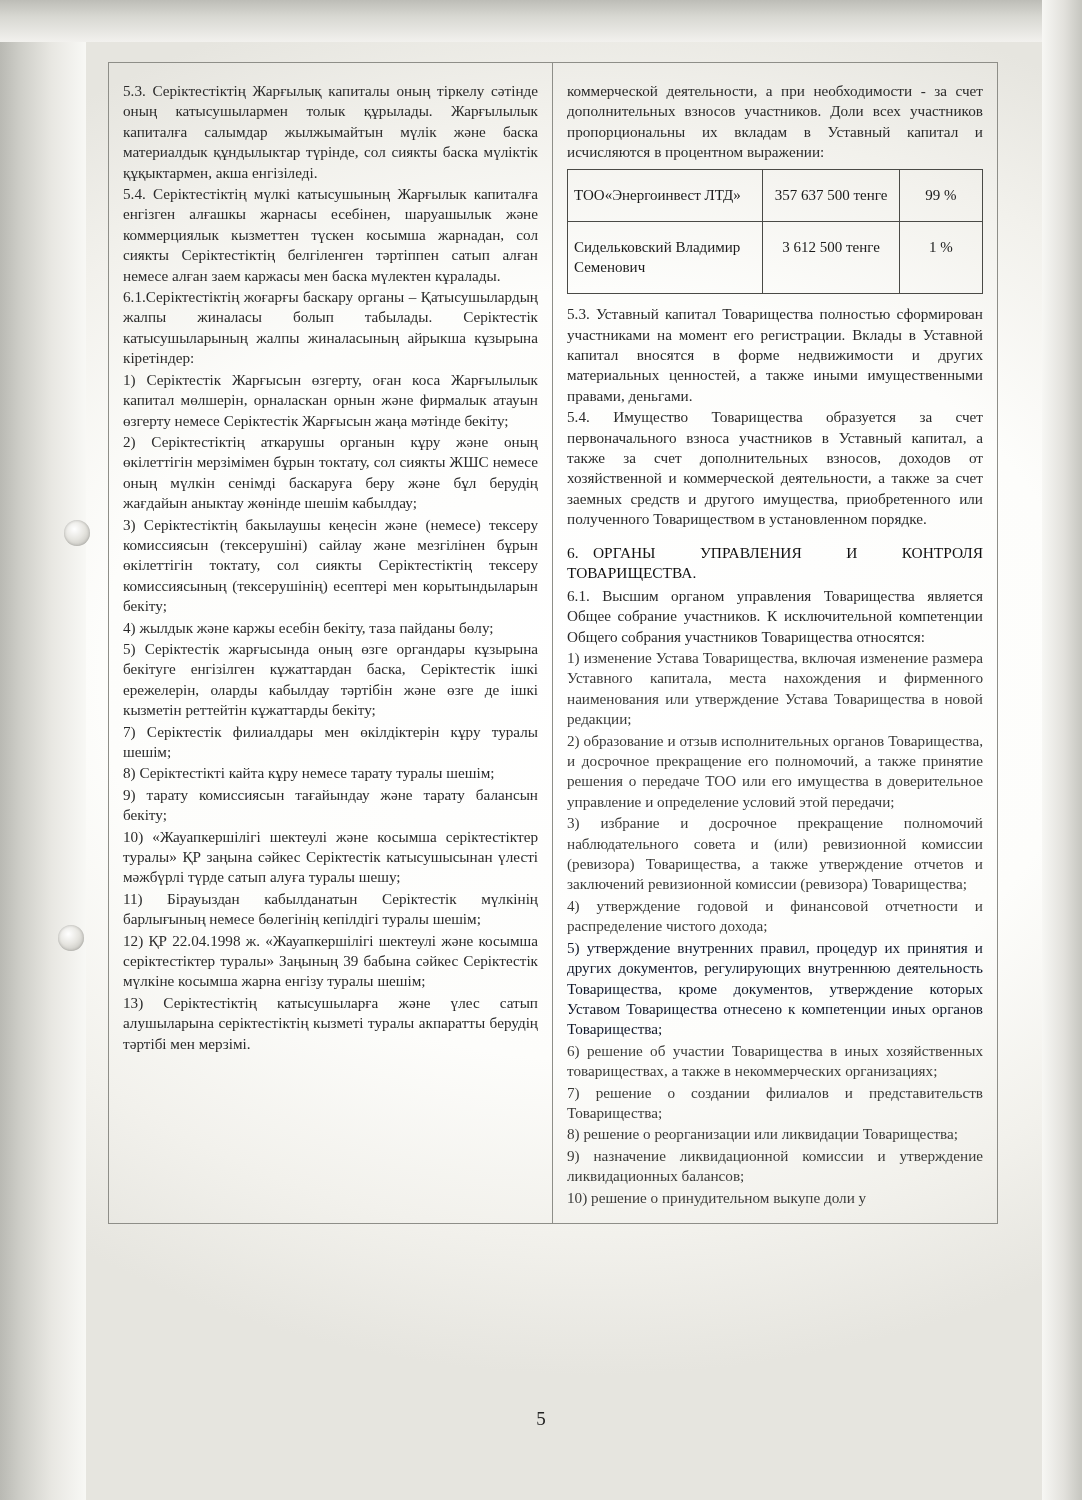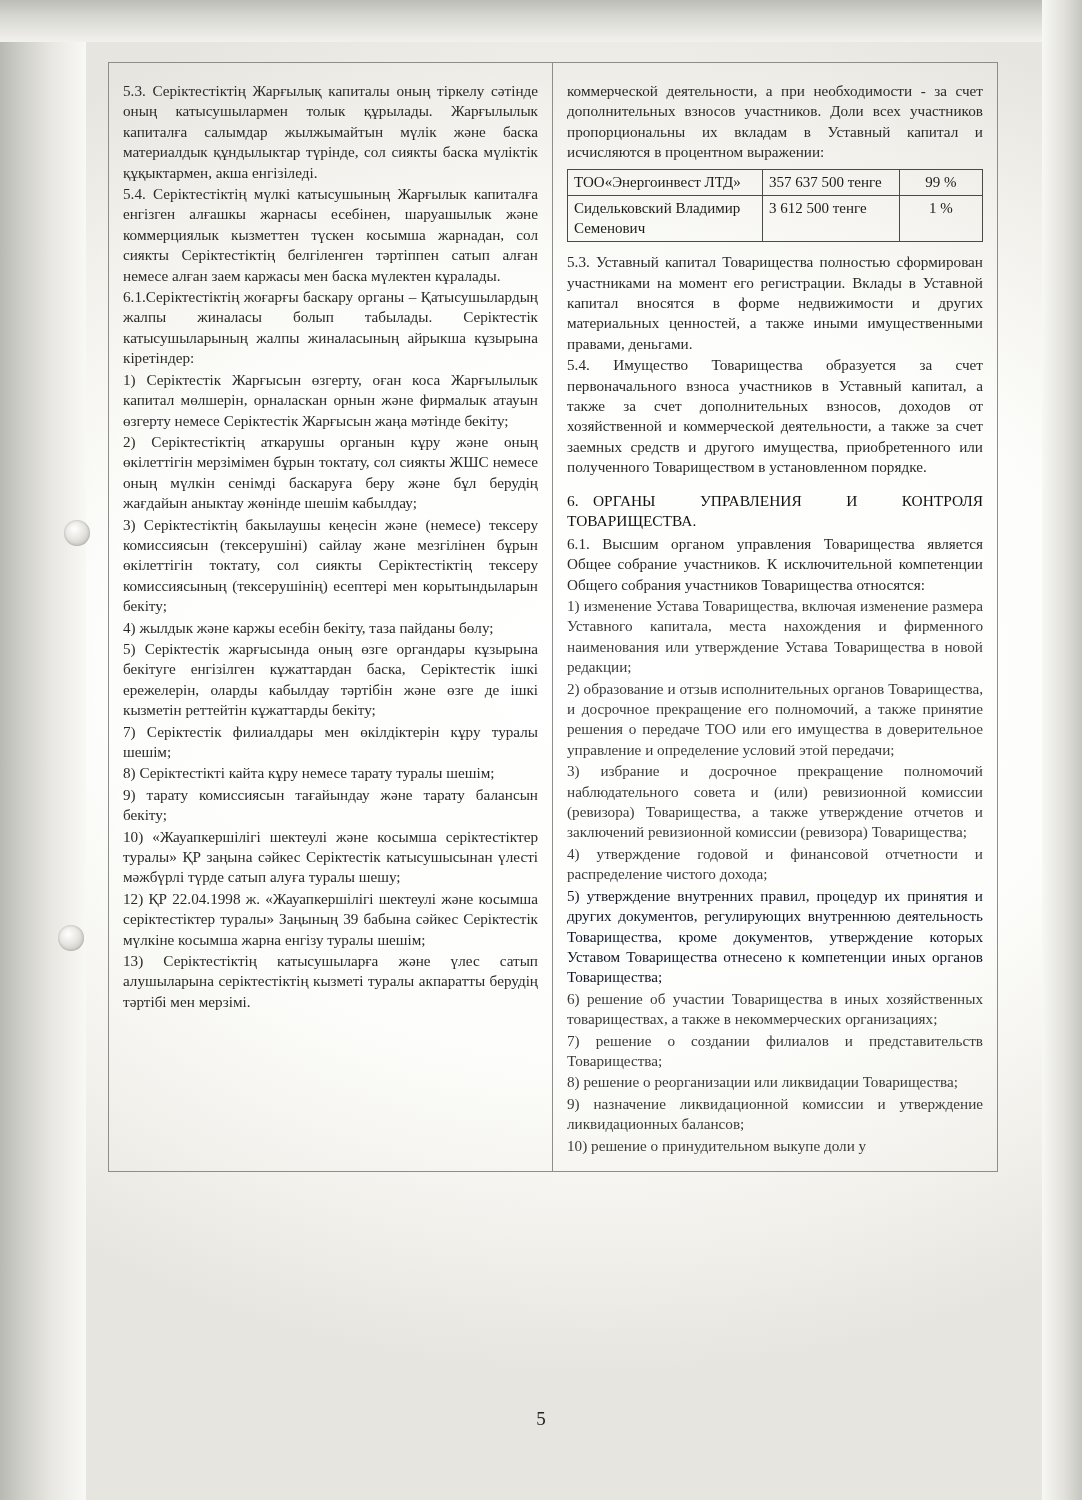--- a/index.html
+++ b/index.html
@@ -104,26 +104,26 @@
 
   table.capital {
     border-collapse: collapse;
     width: 100%;
     margin: 6px 0 10px 0;
     font-size: 15px;
     line-height: 19.5px;
   }
   table.capital td {
     border: 1px solid #4a4a46;
-    padding: 3px 6px;
+    padding: 16px 6px;
     vertical-align: top;
     color: #1a1a1a;
   }
   td.c1 { width: 47%; }
-  td.c2 { width: 33%; }
+  td.c2 { width: 33%; text-align: center; }
   td.c3 { width: 20%; text-align: center; }
 
   .page-number {
     position: absolute;
     left: 0;
     top: 1408px;
     width: 1082px;
     text-align: center;
     font-size: 19px;
     color: #222;
@@ -162,20 +162,21 @@
       <p class="para fade">6.1.Серіктестіктің жоғарғы баскару органы – Қатысушылардың жалпы жиналасы болып табылады. Серіктестік катысушыларының жалпы жиналасының айрыкша кұзырына кіретіндер:</p>
       <p class="para fade">1) Серіктестік Жарғысын өзгерту, оған коса Жарғылылык капитал мөлшерін, орналаскан орнын және фирмалык атауын өзгерту немесе Серіктестік Жарғысын жаңа мәтінде бекіту;</p>
       <p class="para fade">2) Серіктестіктің аткарушы органын кұру және оның өкілеттігін мерзімімен бұрын токтату, сол сиякты ЖШС немесе оның мүлкін сенімді баскаруға беру және бұл берудің жағдайын аныктау жөнінде шешім кабылдау;</p>
       <p class="para fade">3) Серіктестіктің бакылаушы кеңесін және (немесе) тексеру комиссиясын (тексерушіні) сайлау және мезгілінен бұрын өкілеттігін токтату, сол сиякты Серіктестіктің тексеру комиссиясының (тексерушінің) есептері мен корытындыларын бекіту;</p>
       <p class="para fade">4) жылдык және каржы есебін бекіту, таза пайданы бөлу;</p>
       <p class="para fade">5) Серіктестік жарғысында оның өзге органдары кұзырына бекітуге енгізілген кұжаттардан баска, Серіктестік ішкі ережелерін, оларды кабылдау тәртібін және өзге де ішкі кызметін реттейтін кұжаттарды бекіту;</p>
       <p class="para fade">7) Серіктестік филиалдары мен өкілдіктерін кұру туралы шешім;</p>
       <p class="para fade">8) Серіктестікті кайта кұру немесе тарату туралы шешім;</p>
       <p class="para fade">9) тарату комиссиясын тағайындау және тарату балансын бекіту;</p>
       <p class="para fade">10) «Жауапкершілігі шектеулі және косымша серіктестіктер туралы» ҚР заңына сәйкес Серіктестік катысушысынан үлесті мәжбүрлі түрде сатып алуға туралы шешу;</p>
+      <p class="para fade">11) Бірауыздан кабылданатын Серіктестік мүлкінің барлығының немесе бөлегінің кепілдігі туралы шешім;</p>
       <p class="para fade">12) ҚР 22.04.1998 ж. «Жауапкершілігі шектеулі және косымша серіктестіктер туралы» Заңының 39 бабына сәйкес Серіктестік мүлкіне косымша жарна енгізу туралы шешім;</p>
       <p class="para fade">13) Серіктестіктің катысушыларға және үлес сатып алушыларына серіктестіктің кызметі туралы акпаратты берудің тәртібі мен мерзімі.</p>
     </div>
 
     <div class="col col-right">
       <p class="para fade">коммерческой деятельности, а при необходимости - за счет дополнительных взносов участников. Доли всех участников пропорциональны их вкладам в Уставный капитал и исчисляются в процентном выражении:</p>
 
       <table class="capital">
         <tbody>
           <tr>

